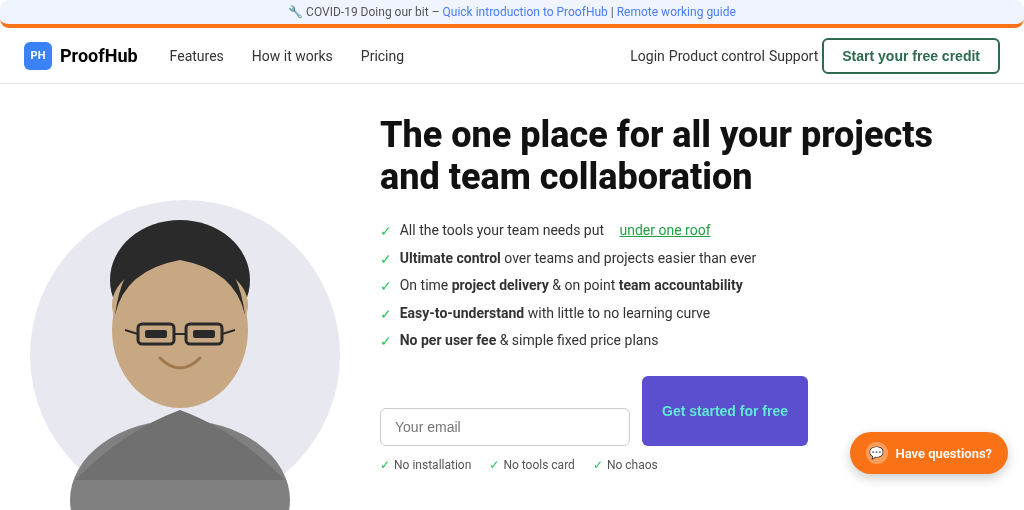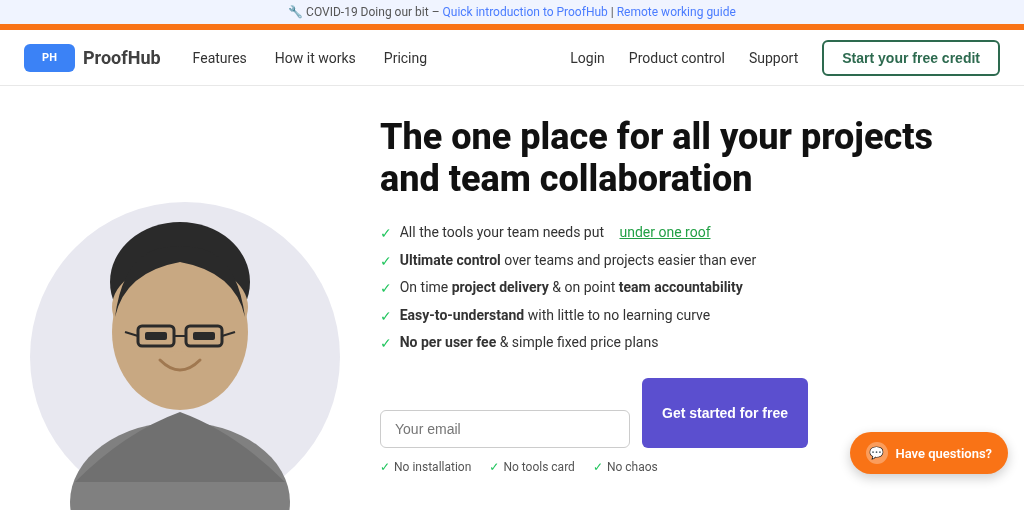--- a/index.html
+++ b/index.html
@@ -5,72 +5,73 @@
     * { margin: 0; padding: 0; box-sizing: border-box; }
     body { font-family: -apple-system, BlinkMacSystemFont, 'Segoe UI', Roboto, sans-serif; background: #fff; width: 1024px; height: 510px; overflow: hidden; }
 
     
     .top-banner {
       background: #f0f4ff;
       text-align: center;
       padding: 5px 6px;
       font-size: 12px;
       color: #555;
-      border-bottom: 6px solid #f97316;
+      border-bottom: 4px solid #f97316;
+      border-radius: 9px;
     }
     .top-banner a { color: #4a7cff; text-decoration: none; }
 
     
     .navbar {
       display: flex;
       align-items: center;
       padding: 0 24px;
       height: 56px;
       border-bottom: 1px solid #e8e8e8;
       background: #fff;
     }
     .logo {
       display: flex;
       align-items: center;
       gap: 8px;
       margin-right: 32px;
       text-decoration: none;
     }
     .logo-icon {
-      width: 51px;
+      width: 28px;
       height: 28px;
       background: #3b82f6;
       border-radius: 6px;
       display: flex;
       align-items: center;
       justify-content: center;
       color: #fff;
       font-size: 11px;
       font-weight: 700;
     }
     .logo-text {
       font-size: 18px;
       font-weight: 700;
-      color: #404040;
+      color: #000000;
     }
     .nav-links {
       display: flex;
       gap: 28px;
       flex: 1;
     }
     .nav-link {
       font-size: 14px;
       color: #333;
       text-decoration: none;
       cursor: pointer;
     }
     .nav-right {
       display: flex;
       align-items: center;
-      gap: 24px;
+      gap: 4px;
     }
     .nav-text-link {
       font-size: 14px;
       color: #333;
       text-decoration: none;
       cursor: pointer;
     }
     .btn-start {
       padding: 8px 18px;
       border: 2px solid #2d6a4f;
@@ -159,21 +160,21 @@
       border: 1px solid #ccc;
       border-radius: 6px;
       font-size: 14px;
       color: #333;
       outline: none;
       margin-top: 32px;
     }
     .btn-get-started {
       padding: 10px 20px;
       background: #5b4fcf;
-      color: #ffffff;
+      color: #5eead4;
       border: none;
       border-radius: 6px;
       font-size: 14px;
       font-weight: 600;
       cursor: pointer;
       white-space: nowrap;
     }
 
     .form-notes {
       display: flex;

